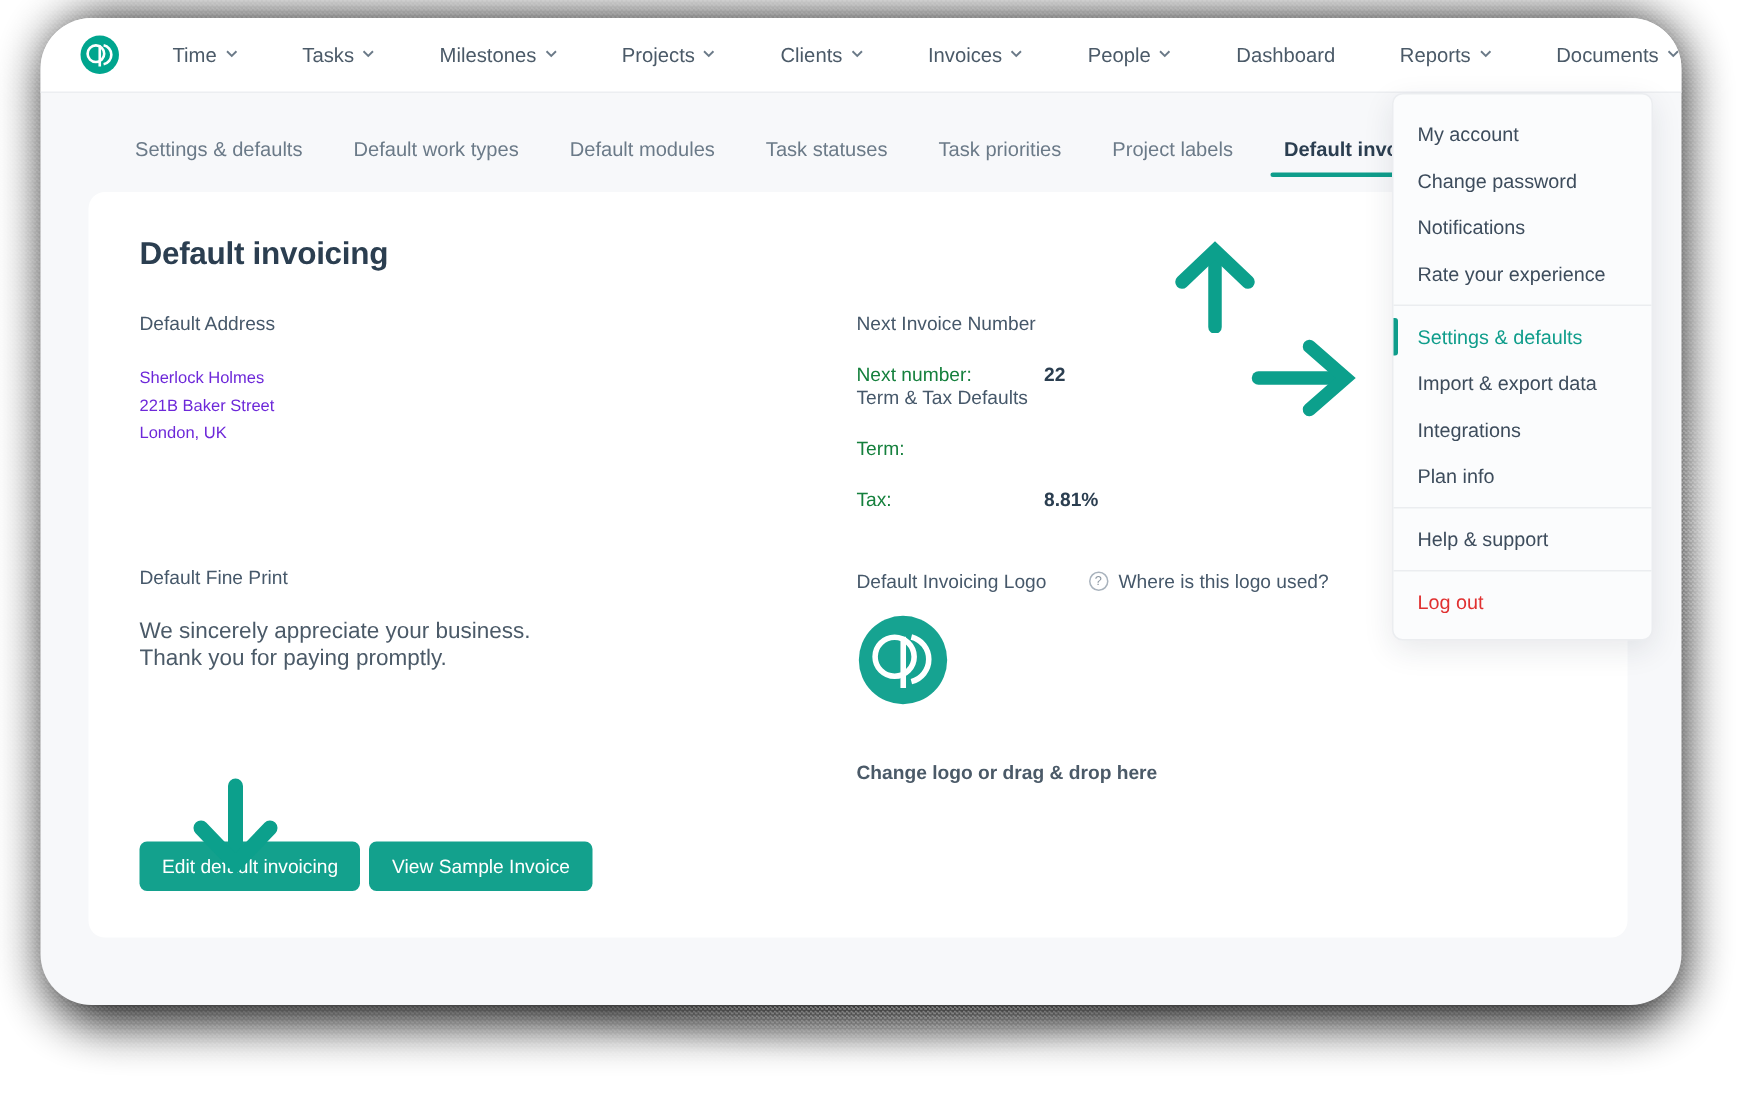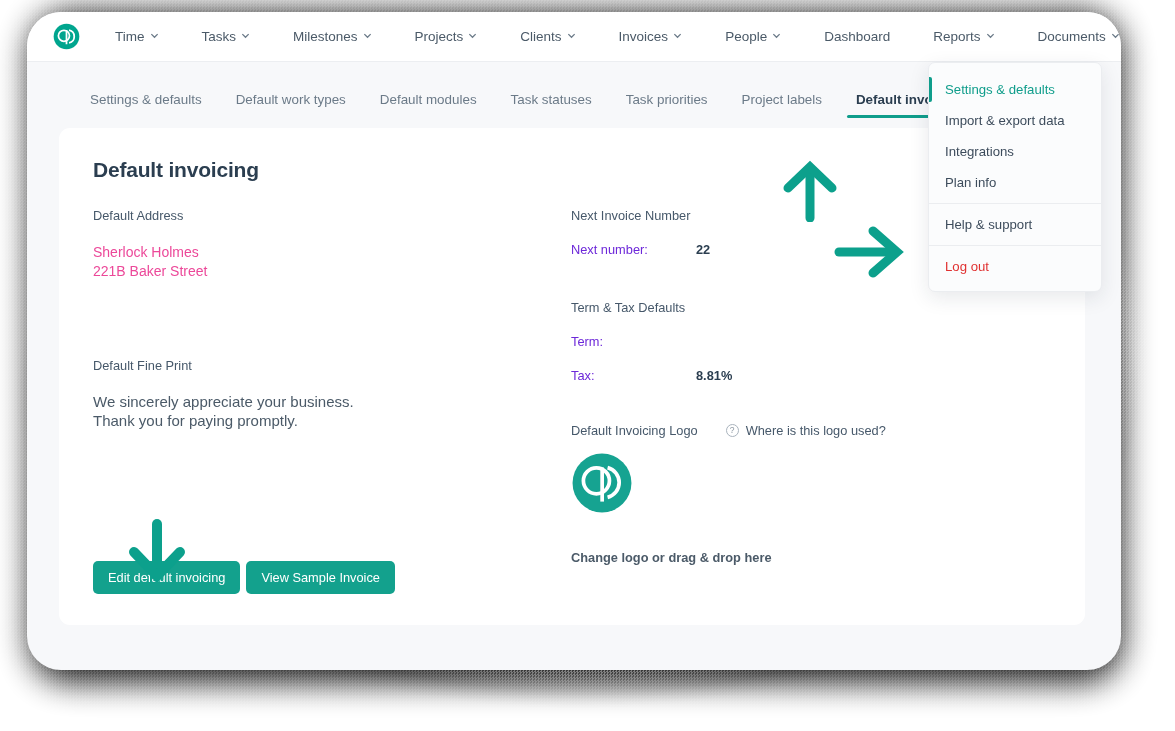--- a/index.html
+++ b/index.html
@@ -157,27 +157,27 @@
     letter-spacing: -.2px;
   }
 
   .cols { display: flex; margin-top: 26px; }
   .col-left { width: 478px; flex: 0 0 auto; }
   .col-right { flex: 1 1 auto; }
 
   .field-label { font-size: 12.8px; color: #46586a; }
   .block-gap { height: 20px; }
 
-  .addr { font-size: 14px; color: #ec4899; line-height: 18.6px; }
+  .addr { font-size: 11px; color: #6d28d9; line-height: 18.6px; }
 
   .kv { display: flex; align-items: baseline; margin-top: 19px; }
-  .kv-key { font-size: 12.8px; color: #6d28d9; width: 125px; flex: 0 0 auto; }
+  .kv-key { font-size: 12.8px; color: #15803d; width: 125px; flex: 0 0 auto; }
   .kv-val { font-size: 12.8px; color: #2b3e50; font-weight: bold; }
 
-  .section2 { margin-top: 43px; }
+  .section2 { }
 
   .fine-print { font-size: 15px; color: #4b5a68; line-height: 18.6px; margin-top: 20px; }
 
   .logo-row { display: flex; align-items: center; gap: 28px; }
   .help-link { display: flex; align-items: center; gap: 7px; font-size: 12.8px; color: #46586a; cursor: pointer; }
   .help-circle {
     width: 13px; height: 13px; border-radius: 50%;
     border: 1px solid #a9b3bd; color: #8b96a1;
     font-size: 8.5px; line-height: 11px; text-align: center;
     flex: 0 0 auto;
@@ -318,20 +318,26 @@
           <path d="M4 11.2h8l-1-1.6V7a3 3 0 0 0-6 0v2.6z"></path>
             <path d="M6.8 12.4a1.3 1.3 0 0 0 2.4 0"></path>
         </svg>
         <span class="badge-dot"></span>
       </div>
       <div id="avatar">JD</div>
     </div>
 
     <div id="user-menu">
         <div class="menu-group">
+          <div class="menu-item">My account</div>
+          <div class="menu-item">Change password</div>
+          <div class="menu-item">Notifications</div>
+          <div class="menu-item">Rate your experience</div>
+        </div>
+        <div class="menu-group">
           <div class="menu-item active">Settings &amp; defaults</div>
           <div class="menu-item">Import &amp; export data</div>
           <div class="menu-item">Integrations</div>
           <div class="menu-item">Plan info</div>
         </div>
         <div class="menu-group">
           <div class="menu-item">Help &amp; support</div>
         </div>
         <div class="menu-group">
           <div class="menu-item danger">Log out</div>
@@ -355,20 +361,21 @@
 
     <div class="cols">
 
       <div class="col-left">
 
         <div class="field-label">Default Address</div>
         <div class="block-gap"></div>
         <div class="addr">
           <div>Sherlock Holmes</div>
           <div>221B Baker Street</div>
+          <div>London, UK</div>
         </div>
 
         <div style="height:78px"></div>
 
         <div class="field-label">Default Fine Print</div>
         <div class="fine-print">
           <div>We sincerely appreciate your business.</div>
           <div>Thank you for paying promptly.</div>
         </div>
       </div>

